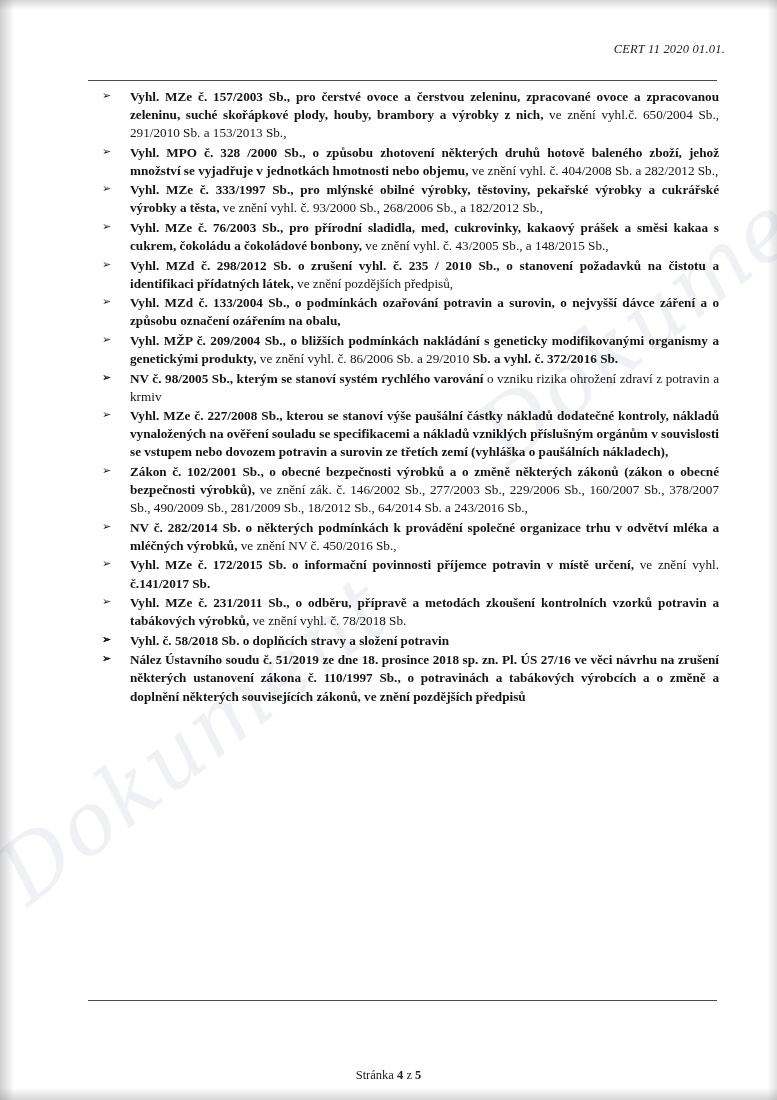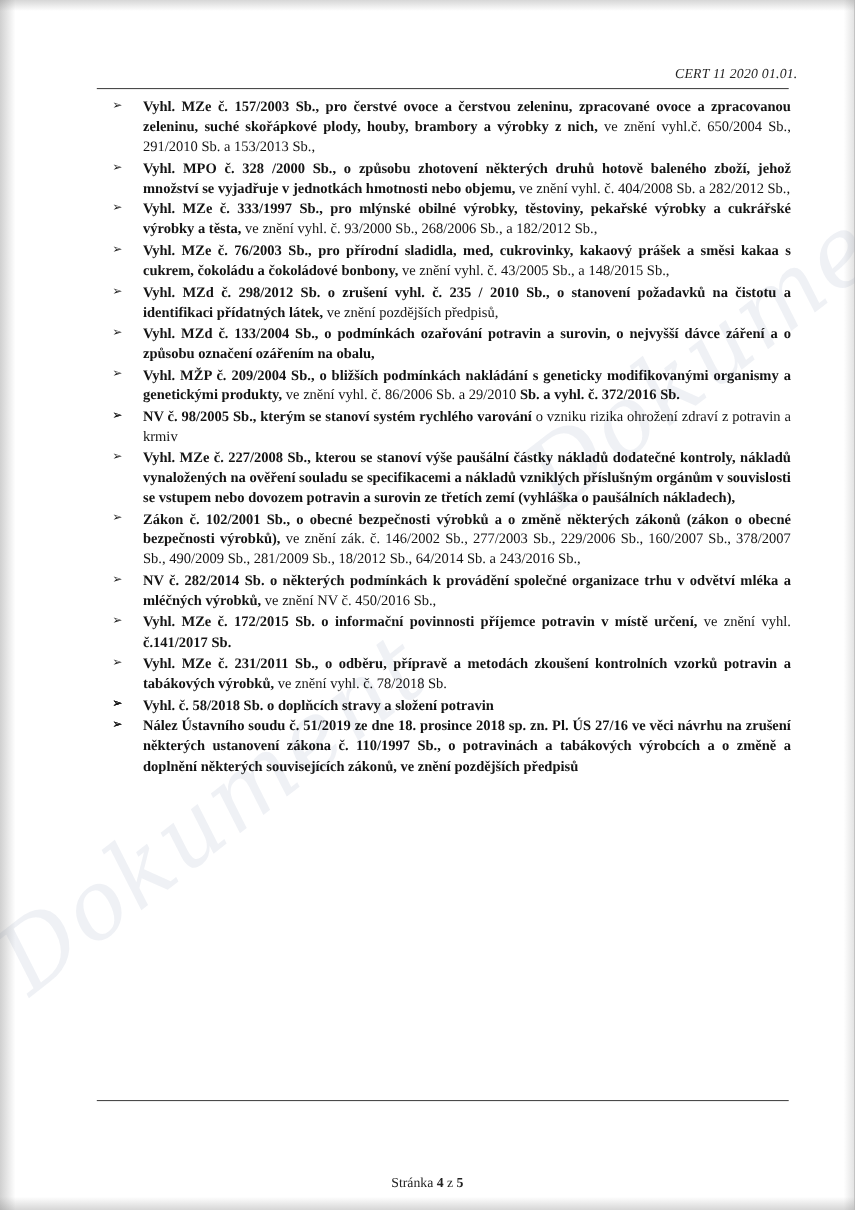--- a/index.html
+++ b/index.html
@@ -32,21 +32,21 @@
     font-size: 86px;
     letter-spacing: 2px;
     transform: rotate(-38deg);
     white-space: nowrap;
   }
   .wm1 { left: -40px; top: 690px; }
   .wm2 { left: 440px; top: 250px; font-size: 74px; }
 
   .header {
     position: absolute;
-    top: 60px;
+    top: 42px;
     right: 52px;
     font-family: "Liberation Serif", serif;
     font-style: italic;
     font-size: 12.5px;
     color: #222;
     letter-spacing: 0.2px;
     z-index: 2;
   }
   .rule {
     position: absolute;

